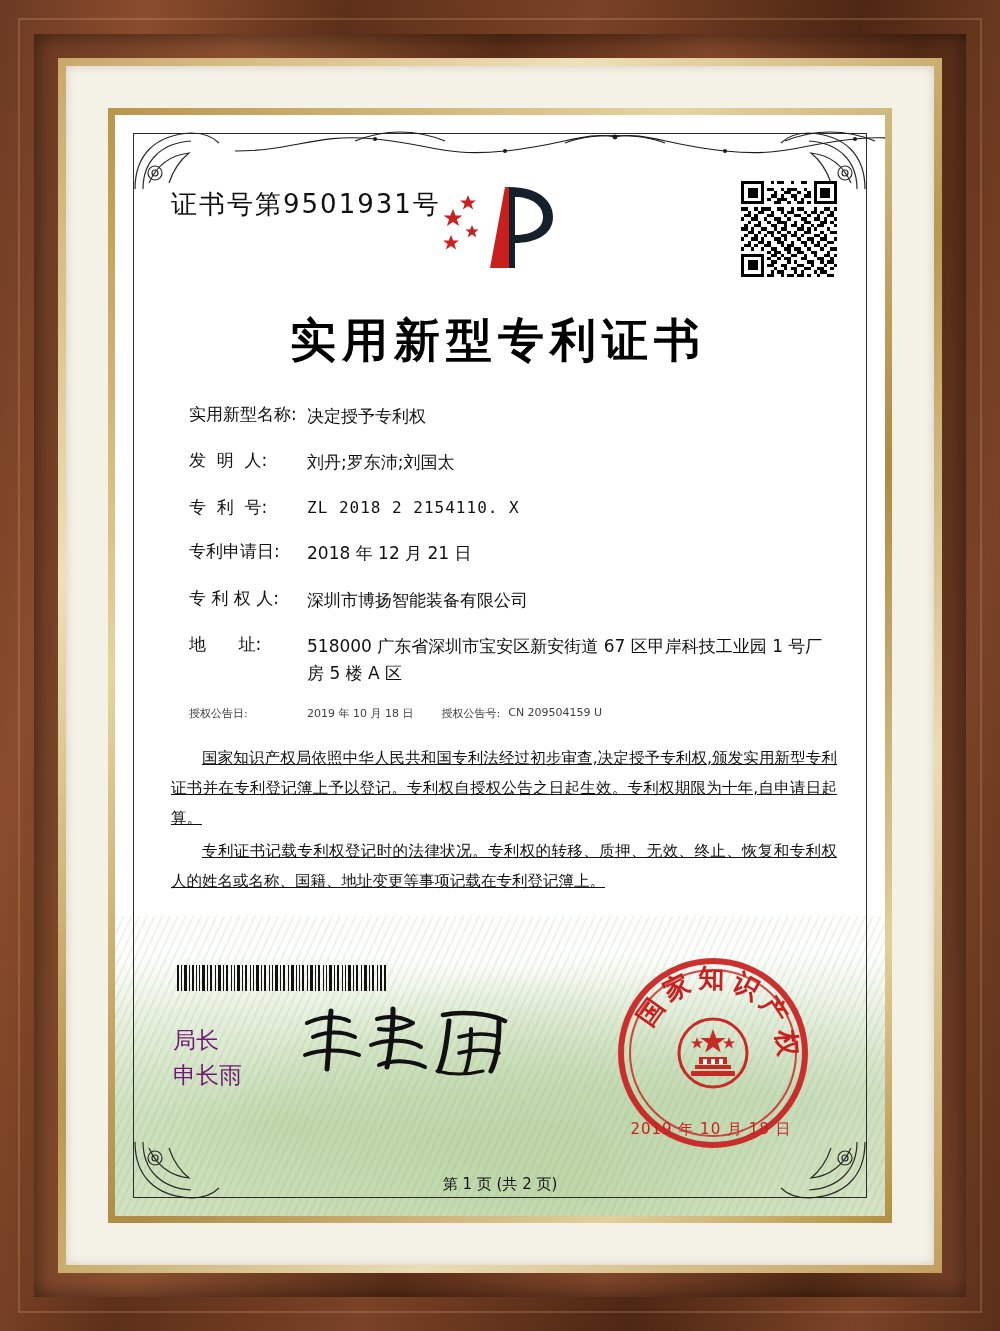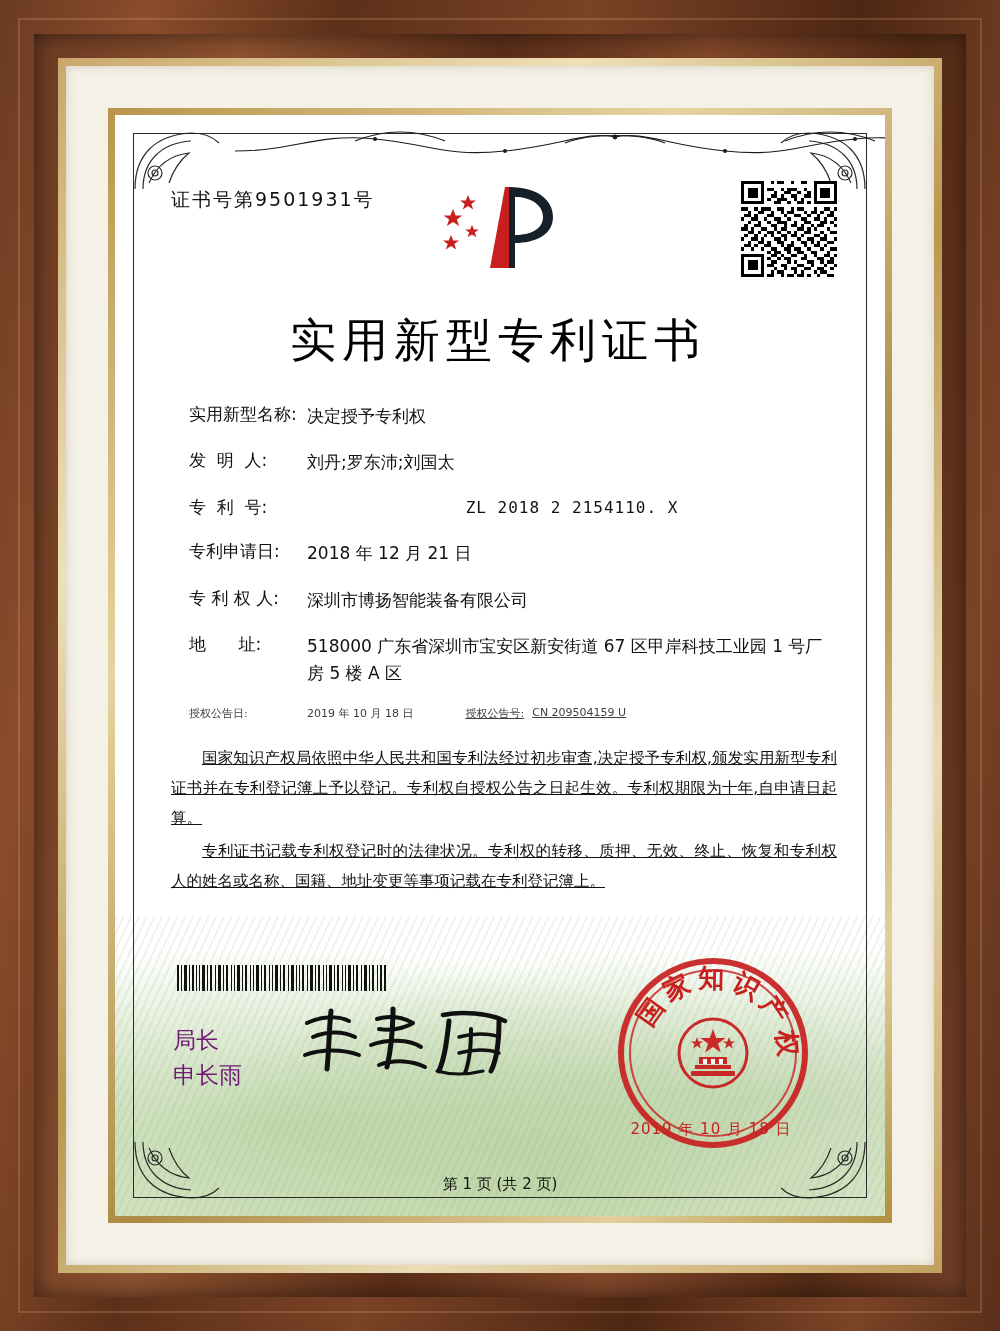--- a/index.html
+++ b/index.html
@@ -77,40 +77,40 @@
   .corner.tr{right:14px;top:10px;transform:scaleX(-1);}
   .corner.bl{left:14px;bottom:10px;transform:scaleY(-1);}
   .corner.br{right:14px;bottom:10px;transform:scale(-1,-1);}
   .topband{position:absolute;left:120px;right:120px;top:12px;height:34px;}
 
   
   .content{position:absolute;left:0;right:0;top:0;bottom:0;}
 
   .cert-no{
     position:absolute;left:56px;top:72px;
-    font-size:19px;letter-spacing:2px;color:#111;
+    font-size:26px;letter-spacing:2px;color:#111;
     font-family:"DejaVu Sans",sans-serif;
   }
   .emblem{position:absolute;left:50%;top:58px;transform:translateX(-50%);width:130px;height:110px;}
   .qr{position:absolute;right:48px;top:66px;width:96px;height:96px;}
 
   .title{
     position:absolute;left:0;right:14px;top:195px;text-align:center;
-    font-size:46px;font-weight:normal;letter-spacing:6px;color:#000;
+    font-size:46px;font-weight:bold;letter-spacing:6px;color:#000;
     font-family:"DejaVu Sans",sans-serif;
     margin-left:10px;
   }
 
   .fields{position:absolute;left:56px;right:48px;top:288px;}
   .row{display:flex;align-items:flex-start;margin-bottom:20px;font-size:17px;color:#111;font-family:"DejaVu Sans",sans-serif;}
   .lab{width:118px;flex:0 0 118px;letter-spacing:0;white-space:pre;margin-left:18px;}
   .val{flex:1;line-height:1.55;}
-  .val.mono{font-family:"DejaVu Sans Mono","Liberation Mono",monospace;letter-spacing:1px;font-size:16px;text-align:center;}
+  .val.mono{font-family:"DejaVu Sans Mono","Liberation Mono",monospace;letter-spacing:1px;font-size:16px;}
   .row-two{display:flex;align-items:center;font-size:11px;color:#404040;font-family:"DejaVu Sans",sans-serif;margin-bottom:16px;}
-  .row-two .seg2{margin-left:52px;display:flex;text-decoration:underline;}
+  .row-two .seg2{margin-left:28px;display:flex;}
   .row-two .lab2{flex:0 0 auto;margin-right:8px;}
 
   .para{
     position:absolute;left:56px;right:48px;top:628px;
     font-size:15.5px;line-height:1.95;color:#111;text-align:justify;
     font-family:"DejaVu Sans",sans-serif;
   }
   .para p{margin:0 0 2px 0;text-indent:2em;text-decoration:underline;}
 
   .barcode{position:absolute;left:62px;top:850px;width:210px;height:26px;}

